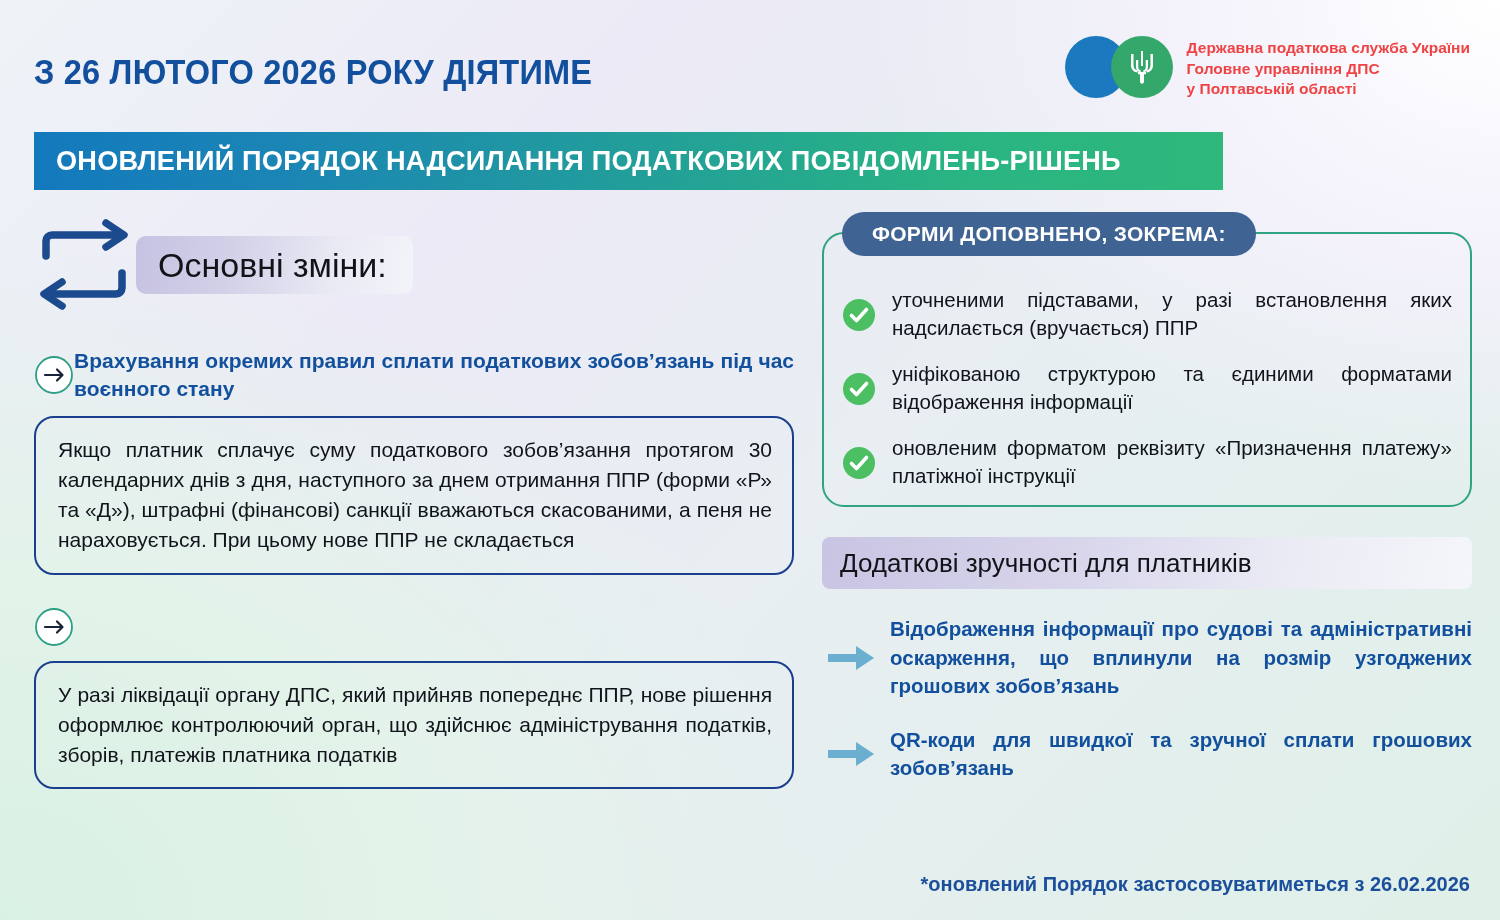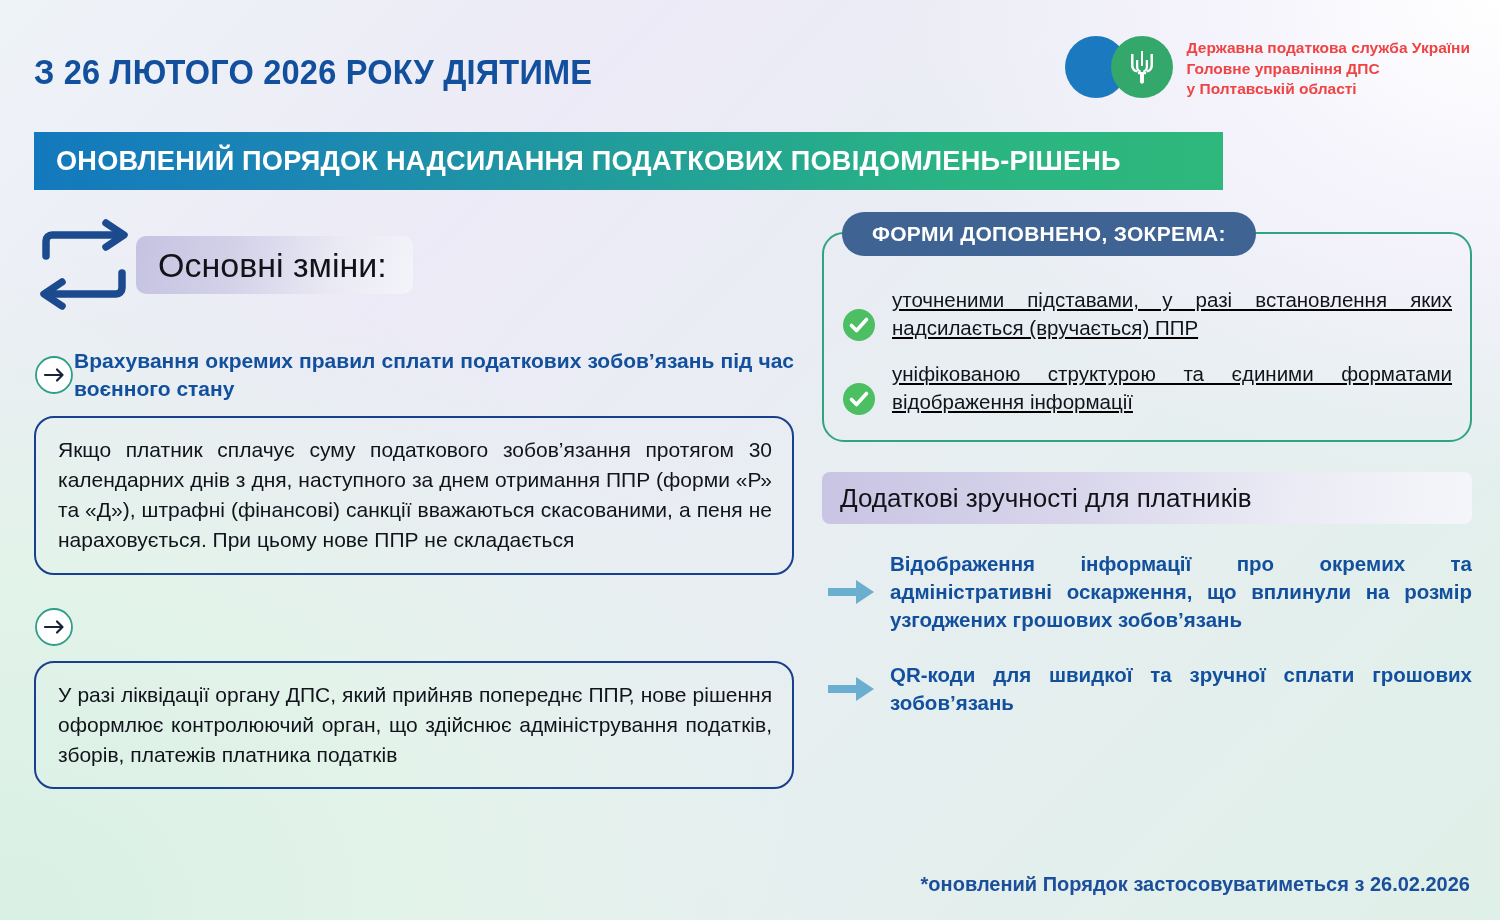--- a/index.html
+++ b/index.html
@@ -163,43 +163,42 @@
   .right-col {
     position: absolute;
     top: 232px; left: 822px;
     width: 650px;
   }
 
   .card {
     position: relative;
     border: 2.5px solid #2fa382;
     border-radius: 22px;
-    padding: 52px 18px 24px 18px;
-    text-decoration: underline;
+    padding: 52px 18px 15px 18px;
   }
 
   .card-badge {
     position: absolute;
     top: -22px; left: 18px;
     height: 44px;
     display: inline-flex;
     align-items: center;
     padding: 0 30px;
     border-radius: 22px;
     background: #3f6493;
     color: #ffffff;
     font-size: 21px;
     font-weight: bold;
     letter-spacing: 0.3px;
     white-space: nowrap;
   }
 
   .check-row {
     display: flex;
-    align-items: flex-end;
+    align-items: center;
     gap: 16px;
     margin-bottom: 18px;
   }
   .check-row:last-child { margin-bottom: 0; }
   .check-icon { width: 34px; height: 34px; flex: none; margin-top: 2px; }
   .check-text {
     flex: 1;
     font-size: 20.5px;
     line-height: 1.37;
     color: #11141b;
@@ -339,29 +338,36 @@
     </div>
 
     <div class="check-row">
       <svg class="check-icon" viewBox="0 0 34 34">
         <circle cx="17" cy="17" r="16" fill="#4cbf63"></circle>
         <path d="M9.5 17.5 L14.5 22.5 L24.5 11.5" fill="none" stroke="#ffffff" stroke-width="3.6" stroke-linecap="round" stroke-linejoin="round"></path>
       </svg>
       <div class="check-text">уніфікованою структурою та єдиними форматами відображення інформації</div>
     </div>
 
+    <div class="check-row">
+      <svg class="check-icon" viewBox="0 0 34 34">
+        <circle cx="17" cy="17" r="16" fill="#4cbf63"></circle>
+        <path d="M9.5 17.5 L14.5 22.5 L24.5 11.5" fill="none" stroke="#ffffff" stroke-width="3.6" stroke-linecap="round" stroke-linejoin="round"></path>
+      </svg>
+      <div class="check-text">оновленим форматом реквізиту «Призначення платежу» платіжної інструкції</div>
+    </div>
   </div>
 
   <div class="pill-label-wide">Додаткові зручності для платників</div>
 
   <div class="arrow-row">
     <svg class="fat-arrow" viewBox="0 0 46 30">
       <path d="M0 11 H28 V3 L46 15 L28 27 V19 H0 Z" fill="#6aaed0"></path>
     </svg>
-    <div class="arrow-text">Відображення інформації про окремих та адміністративні оскарження, що вплинули на розмір узгоджених грошових зобов’язань</div>
+    <div class="arrow-text">Відображення інформації про судові та адміністративні оскарження, що вплинули на розмір узгоджених грошових зобов’язань</div>
   </div>
 
   <div class="arrow-row">
     <svg class="fat-arrow" viewBox="0 0 46 30">
       <path d="M0 11 H28 V3 L46 15 L28 27 V19 H0 Z" fill="#6aaed0"></path>
     </svg>
     <div class="arrow-text">QR-коди для швидкої та зручної сплати грошових зобов’язань</div>
   </div>
 
 </div>

